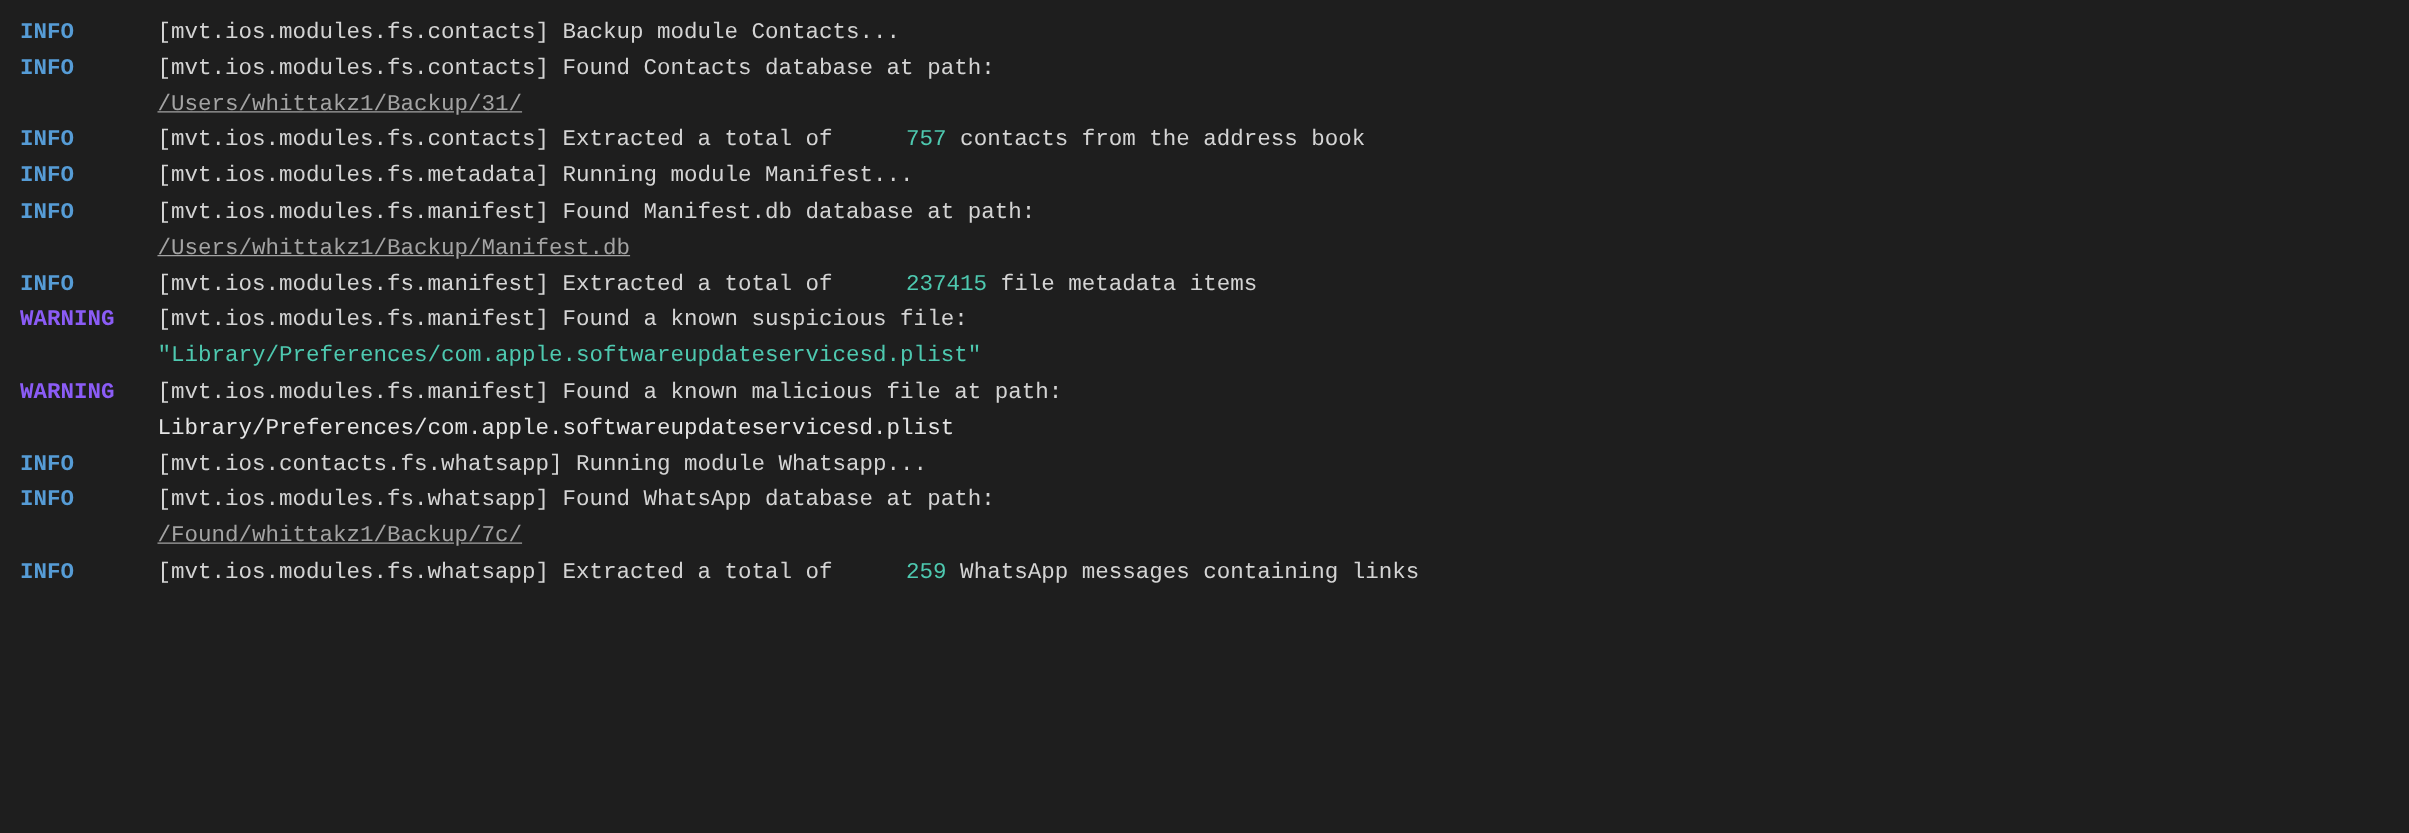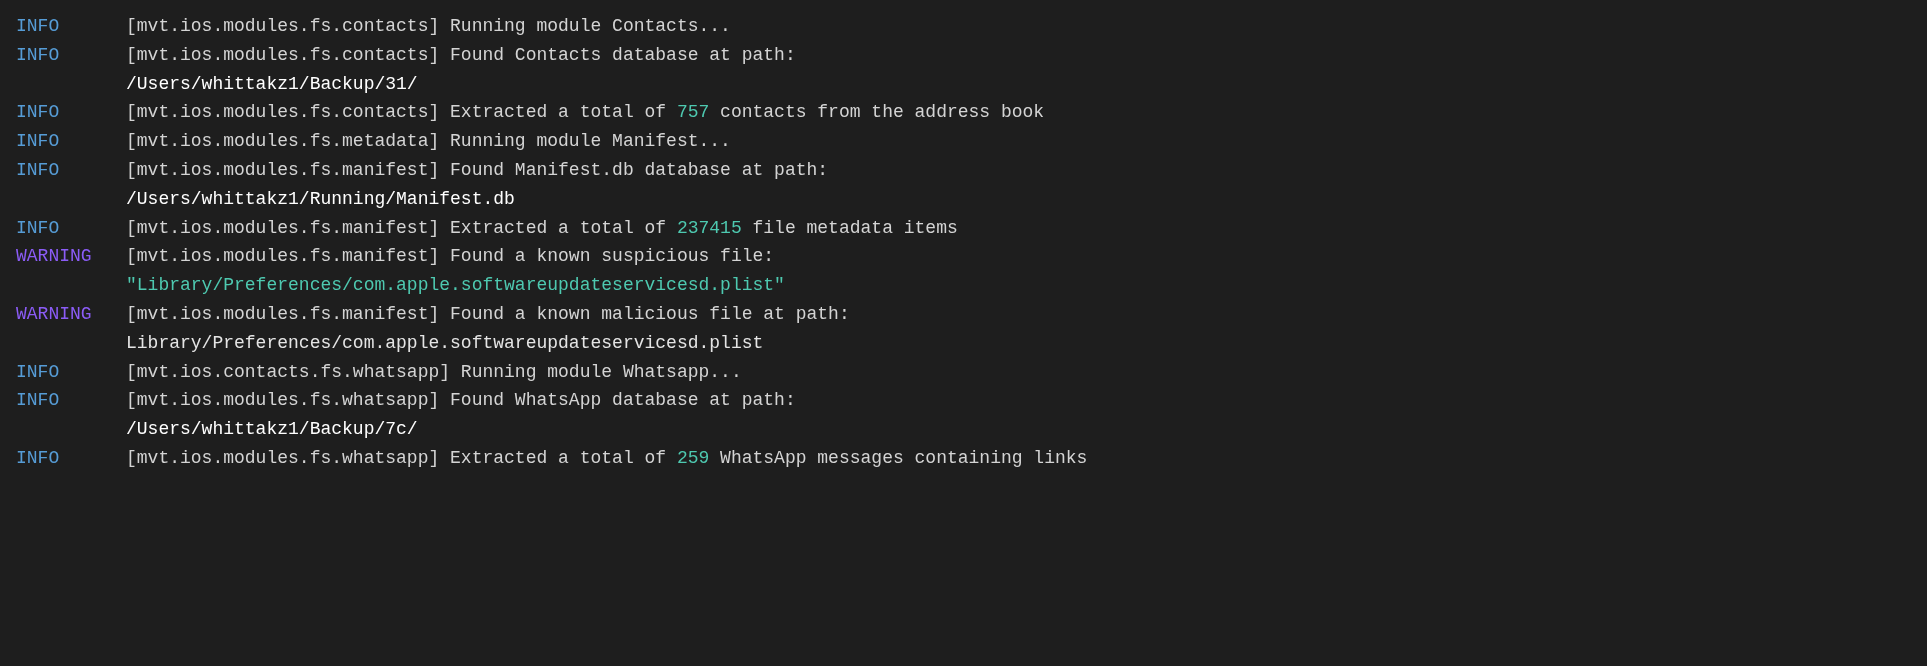--- a/index.html
+++ b/index.html
@@ -21,71 +21,73 @@
       display: flex;
       flex-direction: column;
       gap: 0;
     }
     .log-line {
       display: flex;
       align-items: flex-start;
     }
     .log-level {
       min-width: 110px;
-      font-weight: normal;
+      font-weight: bold;
       flex-shrink: 0;
     }
     .log-level.info {
       color: #569cd6;
     }
     .log-level.warning {
       color: #8b5cf6;
     }
     .log-message {
       flex: 1;
       white-space: pre-wrap;
     }
     .path-link {
-      color: #ffffff;
+      color: #a3a3a3;
+      text-decoration: underline;
     }
     .number-highlight {
       color: #4ec9b0;
+      margin-left: 48px;
     }
     .suspicious-path {
       color: #4ec9b0;
     }
     .malicious-path {
       color: #e5e5e5;
     }
   </style>
 </head>
 <body>
 
 <div class="log-container">
 <div class="log-line">
       <span class="log-level info">INFO</span>
-      <span class="log-message">[mvt.ios.modules.fs.contacts] Running module Contacts...</span>
+      <span class="log-message">[mvt.ios.modules.fs.contacts] Backup module Contacts...</span>
     </div>
     <div class="log-line">
       <span class="log-level info">INFO</span>
       <span class="log-message">[mvt.ios.modules.fs.contacts] Found Contacts database at path:
 <span class="path-link">/Users/whittakz1/Backup/31/</span></span>
     </div>
     <div class="log-line">
       <span class="log-level info">INFO</span>
       <span class="log-message">[mvt.ios.modules.fs.contacts] Extracted a total of <span class="number-highlight">757</span> contacts from the address book</span>
     </div>
     <div class="log-line">
       <span class="log-level info">INFO</span>
       <span class="log-message">[mvt.ios.modules.fs.metadata] Running module Manifest...</span>
     </div>
     <div class="log-line">
       <span class="log-level info">INFO</span>
       <span class="log-message">[mvt.ios.modules.fs.manifest] Found Manifest.db database at path:
-<span class="path-link">/Users/whittakz1/Running/Manifest.db</span></span>
+<span class="path-link">/Users/whittakz1/Backup/Manifest.db</span></span>
     </div>
     <div class="log-line">
       <span class="log-level info">INFO</span>
       <span class="log-message">[mvt.ios.modules.fs.manifest] Extracted a total of <span class="number-highlight">237415</span> file metadata items</span>
     </div>
     <div class="log-line">
       <span class="log-level warning">WARNING</span>
       <span class="log-message">[mvt.ios.modules.fs.manifest] Found a known suspicious file:
 <span class="suspicious-path">"Library/Preferences/com.apple.softwareupdateservicesd.plist"</span></span>
     </div>
@@ -94,19 +96,19 @@
       <span class="log-message">[mvt.ios.modules.fs.manifest] Found a known malicious file at path:
 <span class="malicious-path">Library/Preferences/com.apple.softwareupdateservicesd.plist</span></span>
     </div>
     <div class="log-line">
       <span class="log-level info">INFO</span>
       <span class="log-message">[mvt.ios.contacts.fs.whatsapp] Running module Whatsapp...</span>
     </div>
     <div class="log-line">
       <span class="log-level info">INFO</span>
       <span class="log-message">[mvt.ios.modules.fs.whatsapp] Found WhatsApp database at path:
-<span class="path-link">/Users/whittakz1/Backup/7c/</span></span>
+<span class="path-link">/Found/whittakz1/Backup/7c/</span></span>
     </div>
     <div class="log-line">
       <span class="log-level info">INFO</span>
       <span class="log-message">[mvt.ios.modules.fs.whatsapp] Extracted a total of <span class="number-highlight">259</span> WhatsApp messages containing links</span>
     </div>
   </div>
 
 </body></html>

